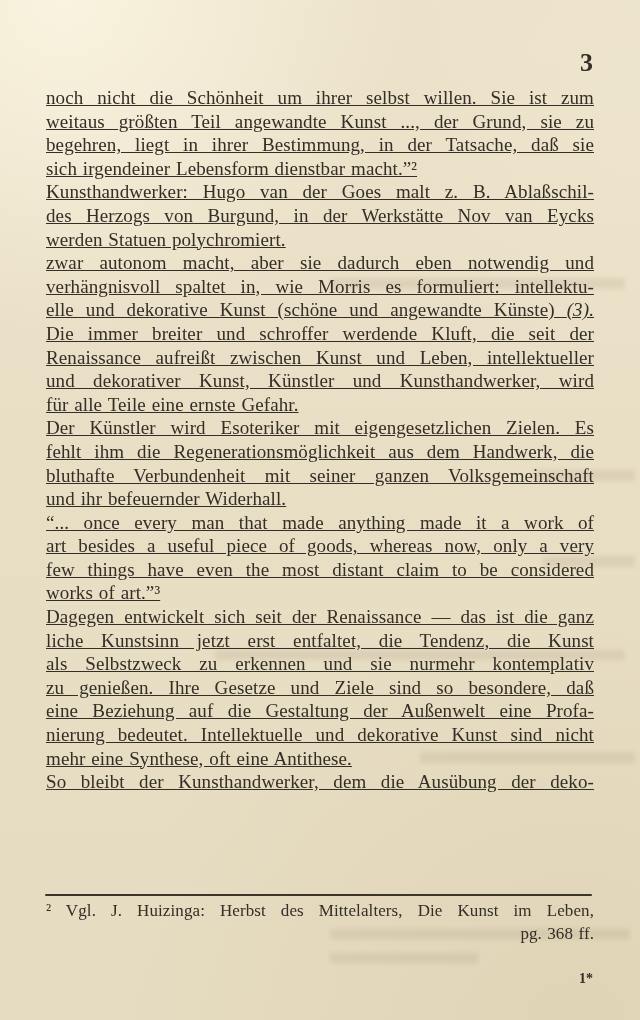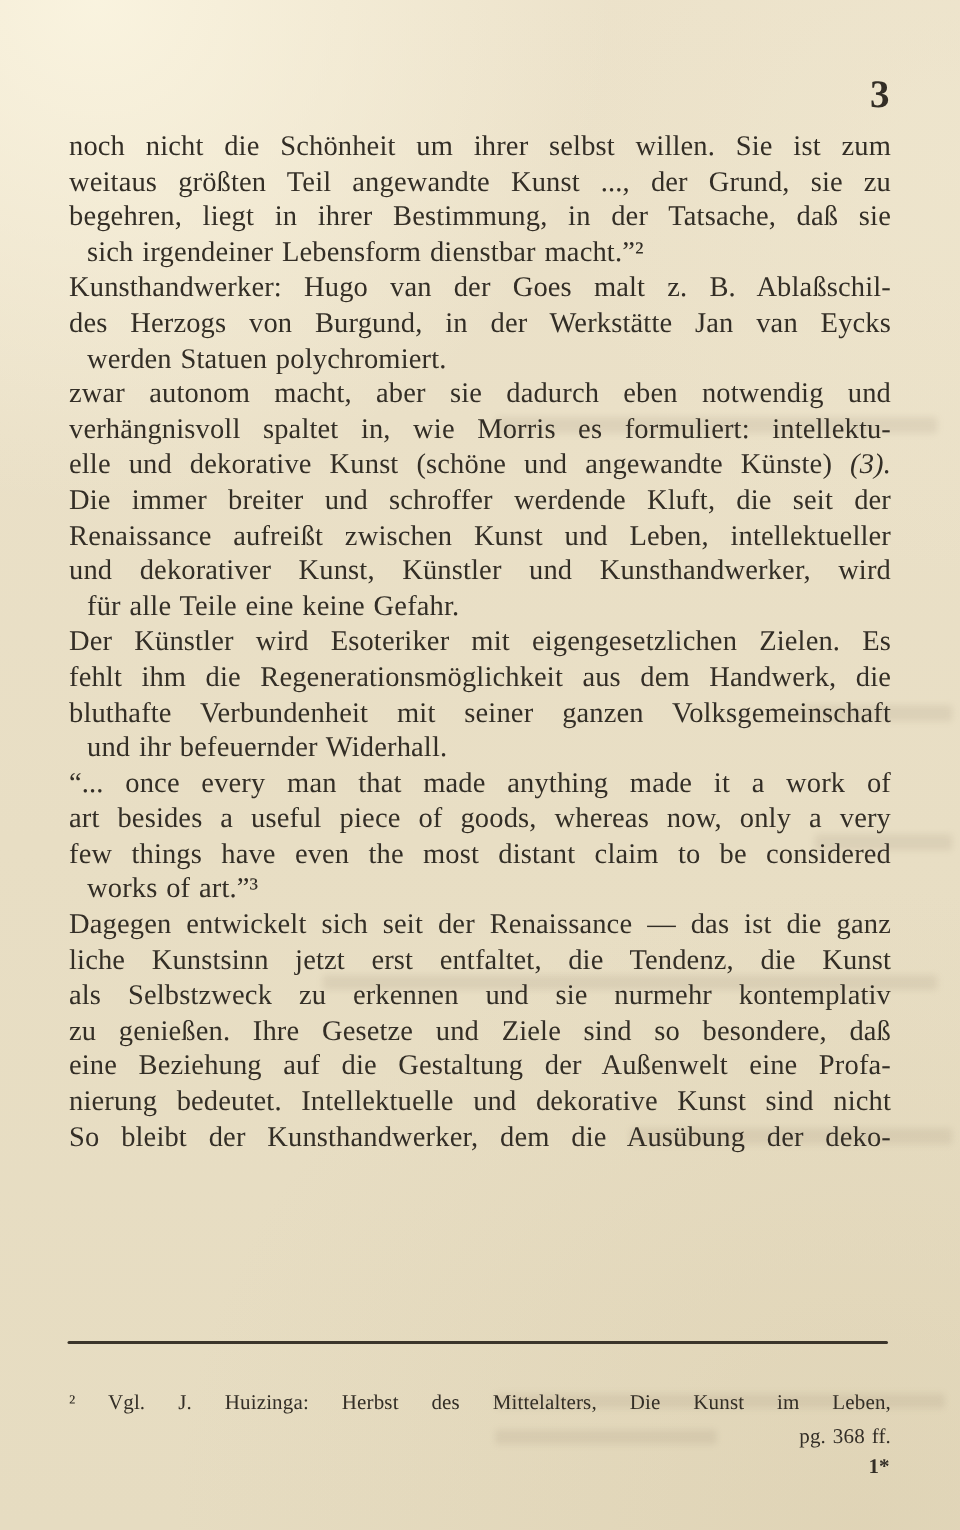--- a/index.html
+++ b/index.html
@@ -20,31 +20,31 @@
     position:absolute;top:48px;left:46px;width:547px;
     text-align:right;font-size:26px;line-height:30px;font-weight:bold;
   }
   .bodytext{
     position:absolute;top:86px;left:46px;width:548px;
     font-size:19px;line-height:23.6px;
     word-spacing:1px;letter-spacing:0.1px;
   }
   .ln{
     height:23.6px;overflow:hidden;
-    text-align:justify;text-align-last:justify;
+    text-align:justify;text-align-last:justify;text-decoration:underline;
   }
-  .ln.short{text-align:left;text-align-last:left;margin-left:12px;}
+  .ln.short{text-align:left;text-align-last:left;}
   .it{font-style:italic;}
   .rule{
     position:absolute;top:894px;left:45px;width:547px;height:2px;
     background:#3b352b;border-radius:1px;
   }
   .footnotes{
-    position:absolute;top:924px;left:46px;width:548px;
-    font-size:14px;line-height:23.2px;
+    position:absolute;top:899px;left:46px;width:548px;
+    font-size:17px;line-height:23.2px;
     word-spacing:1px;letter-spacing:0.1px;
   }
   .fn{height:23.2px;overflow:hidden;text-align:right;}
   .fn.j{text-align:justify;text-align-last:justify;}
   .sig{
     position:absolute;top:970px;left:46px;width:547px;
     text-align:right;font-size:14px;line-height:17px;font-weight:bold;
   }
   .ghost{
     position:absolute;height:11px;border-radius:3px;
@@ -74,43 +74,44 @@
   <div class="ghost g7"></div>
 
   <div class="pageno">3</div>
 
   <div class="bodytext">
     <div class="ln">noch nicht die Schönheit um ihrer selbst willen. Sie ist zum</div>
     <div class="ln">weitaus größten Teil angewandte Kunst ..., der Grund, sie zu</div>
     <div class="ln">begehren, liegt in ihrer Bestimmung, in der Tatsache, daß sie</div>
     <div class="ln short">sich irgendeiner Lebensform dienstbar macht.”²</div>
     <div class="ln">Kunsthandwerker: Hugo van der Goes malt z. B. Ablaßschil-</div>
-    <div class="ln">des Herzogs von Burgund, in der Werkstätte Jan van Eycks</div>
+    <div class="ln">des Herzogs von Burgund, in der Werkstätte Nov van Eycks</div>
     <div class="ln short">werden Statuen polychromiert.</div>
     <div class="ln">zwar autonom macht, aber sie dadurch eben notwendig und</div>
     <div class="ln">verhängnisvoll spaltet in, wie Morris es formuliert: intellektu-</div>
     <div class="ln"><span>elle und dekorative Kunst (schöne und angewandte Künste) </span><span class="it">(3).</span></div>
     <div class="ln">Die immer breiter und schroffer werdende Kluft, die seit der</div>
     <div class="ln">Renaissance aufreißt zwischen Kunst und Leben, intellektueller</div>
     <div class="ln">und dekorativer Kunst, Künstler und Kunsthandwerker, wird</div>
-    <div class="ln short">für alle Teile eine keine Gefahr.</div>
+    <div class="ln short">für alle Teile eine ernste Gefahr.</div>
     <div class="ln">Der Künstler wird Esoteriker mit eigengesetzlichen Zielen. Es</div>
     <div class="ln">fehlt ihm die Regenerationsmöglichkeit aus dem Handwerk, die</div>
     <div class="ln">bluthafte Verbundenheit mit seiner ganzen Volksgemeinschaft</div>
     <div class="ln short">und ihr befeuernder Widerhall.</div>
     <div class="ln">“... once every man that made anything made it a work of</div>
     <div class="ln">art besides a useful piece of goods, whereas now, only a very</div>
     <div class="ln">few things have even the most distant claim to be considered</div>
     <div class="ln short">works of art.”³</div>
     <div class="ln">Dagegen entwickelt sich seit der Renaissance — das ist die ganz</div>
     <div class="ln">liche Kunstsinn jetzt erst entfaltet, die Tendenz, die Kunst</div>
     <div class="ln">als Selbstzweck zu erkennen und sie nurmehr kontemplativ</div>
     <div class="ln">zu genießen. Ihre Gesetze und Ziele sind so besondere, daß</div>
     <div class="ln">eine Beziehung auf die Gestaltung der Außenwelt eine Profa-</div>
     <div class="ln">nierung bedeutet. Intellektuelle und dekorative Kunst sind nicht</div>
+    <div class="ln short">mehr eine Synthese, oft eine Antithese.</div>
     <div class="ln">So bleibt der Kunsthandwerker, dem die Ausübung der deko-</div>
   </div>
 
   <div class="rule"></div>
 
   <div class="footnotes">
     <div class="fn j">² Vgl. J. Huizinga: Herbst des Mittelalters, Die Kunst im Leben,</div>
     <div class="fn">pg. 368 ff.</div>
   </div>
 

